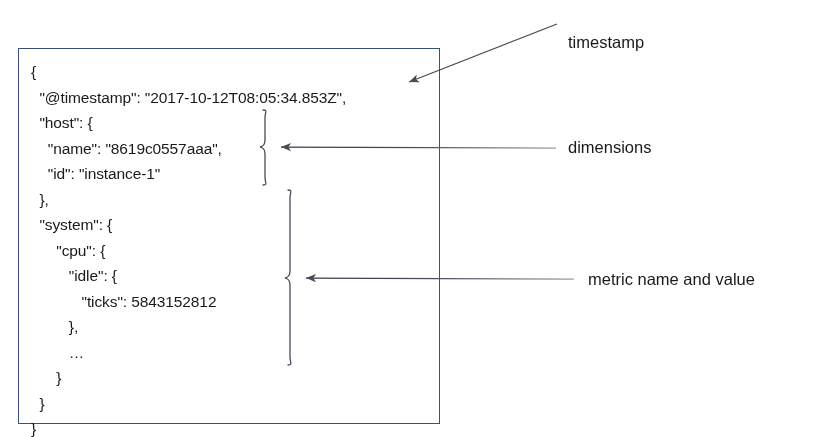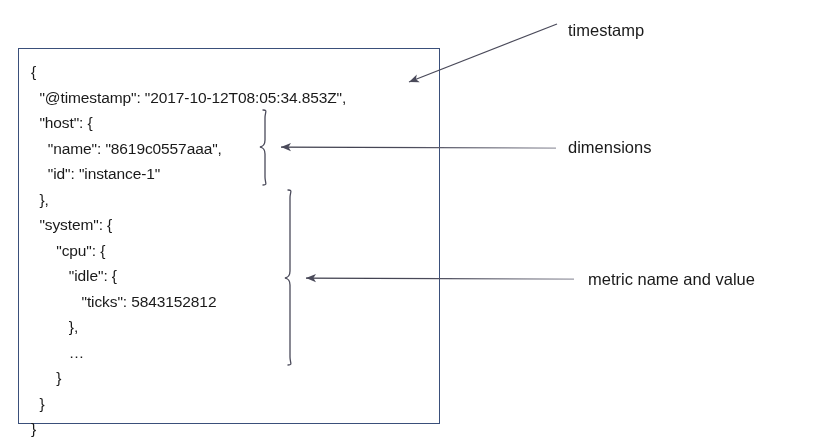--- a/index.html
+++ b/index.html
@@ -60,21 +60,21 @@
   }
   
   .annotation-label {
     position: absolute;
     font-family: "Liberation Sans", sans-serif;
     font-size: 16.5px;
     line-height: 20px;
     color: #1a1a1a;
     white-space: nowrap;
   }
-  #label-timestamp  { left: 568px; top: 20px; text-align: right; }
+  #label-timestamp  { left: 568px; top: 32px; text-align: right; }
   #label-dimensions { left: 568px; top: 137px; }
   #label-metric     { left: 588px; top: 269px; }
 </style>
 </head>
 <body>
 
 <div id="stage">
 
   <div id="json-panel">
     <pre id="json-code"><span class="code-line">{</span><span class="code-line">  "@timestamp": "2017-10-12T08:05:34.853Z",</span><span class="code-line">  "host": {</span><span class="code-line">    "name": "8619c0557aaa",</span><span class="code-line">    "id": "instance-1"</span><span class="code-line">  },</span><span class="code-line">  "system": {</span><span class="code-line">      "cpu": {</span><span class="code-line">         "idle": {</span><span class="code-line">            "ticks": 5843152812</span><span class="code-line">         },</span><span class="code-line">         …</span><span class="code-line">      }</span><span class="code-line">  }</span><span class="code-line">}</span></pre>

